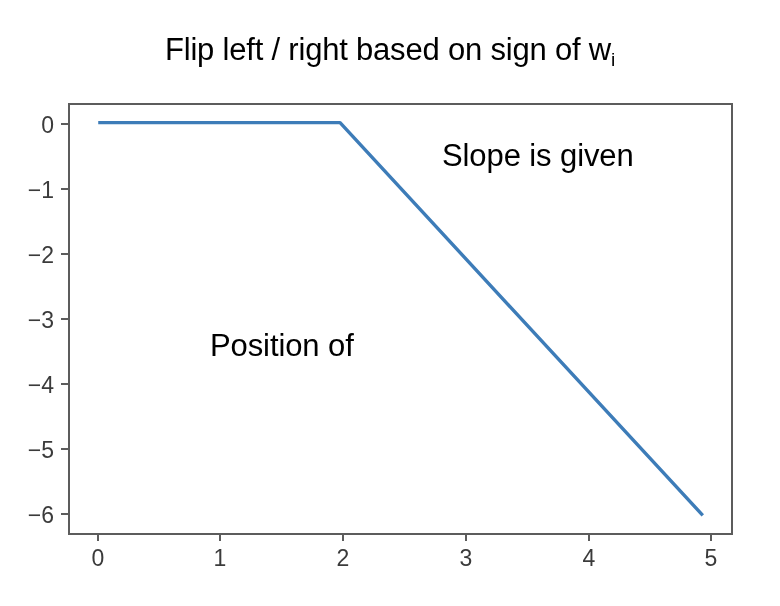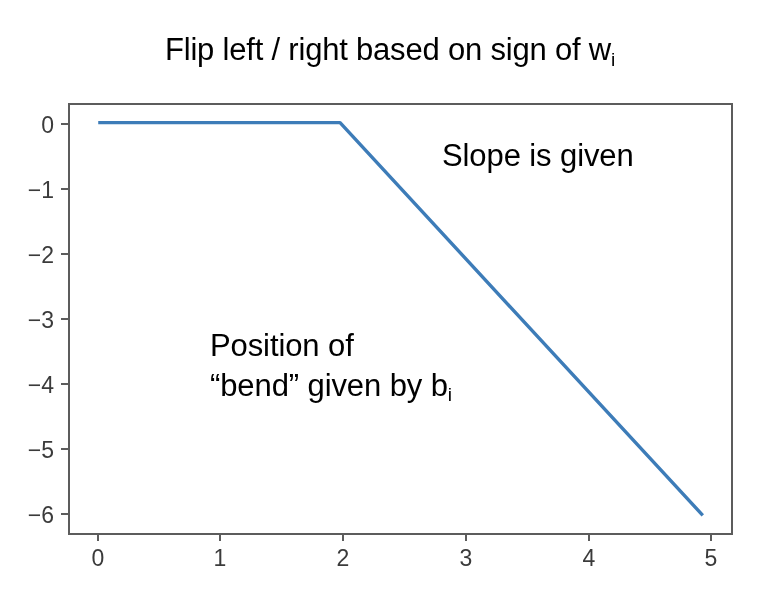--- a/index.html
+++ b/index.html
@@ -157,16 +157,15 @@
   <div class="xtick-label" style="left:446px; top:545px;">3</div>
   <div class="xtick-label" style="left:569px; top:545px;">4</div>
   <div class="xtick-label" style="left:691px; top:545px;">5</div>
 
   <div class="annotation" id="annotation-slope">
     <div>Slope is given</div>
   </div>
 
   <div class="annotation" id="annotation-bend">
     <div>Position of</div>
-    <div><span>“bend” given by b</span><sub>i</sub></div>
   </div>
 
 </div>
 
 </body></html>

